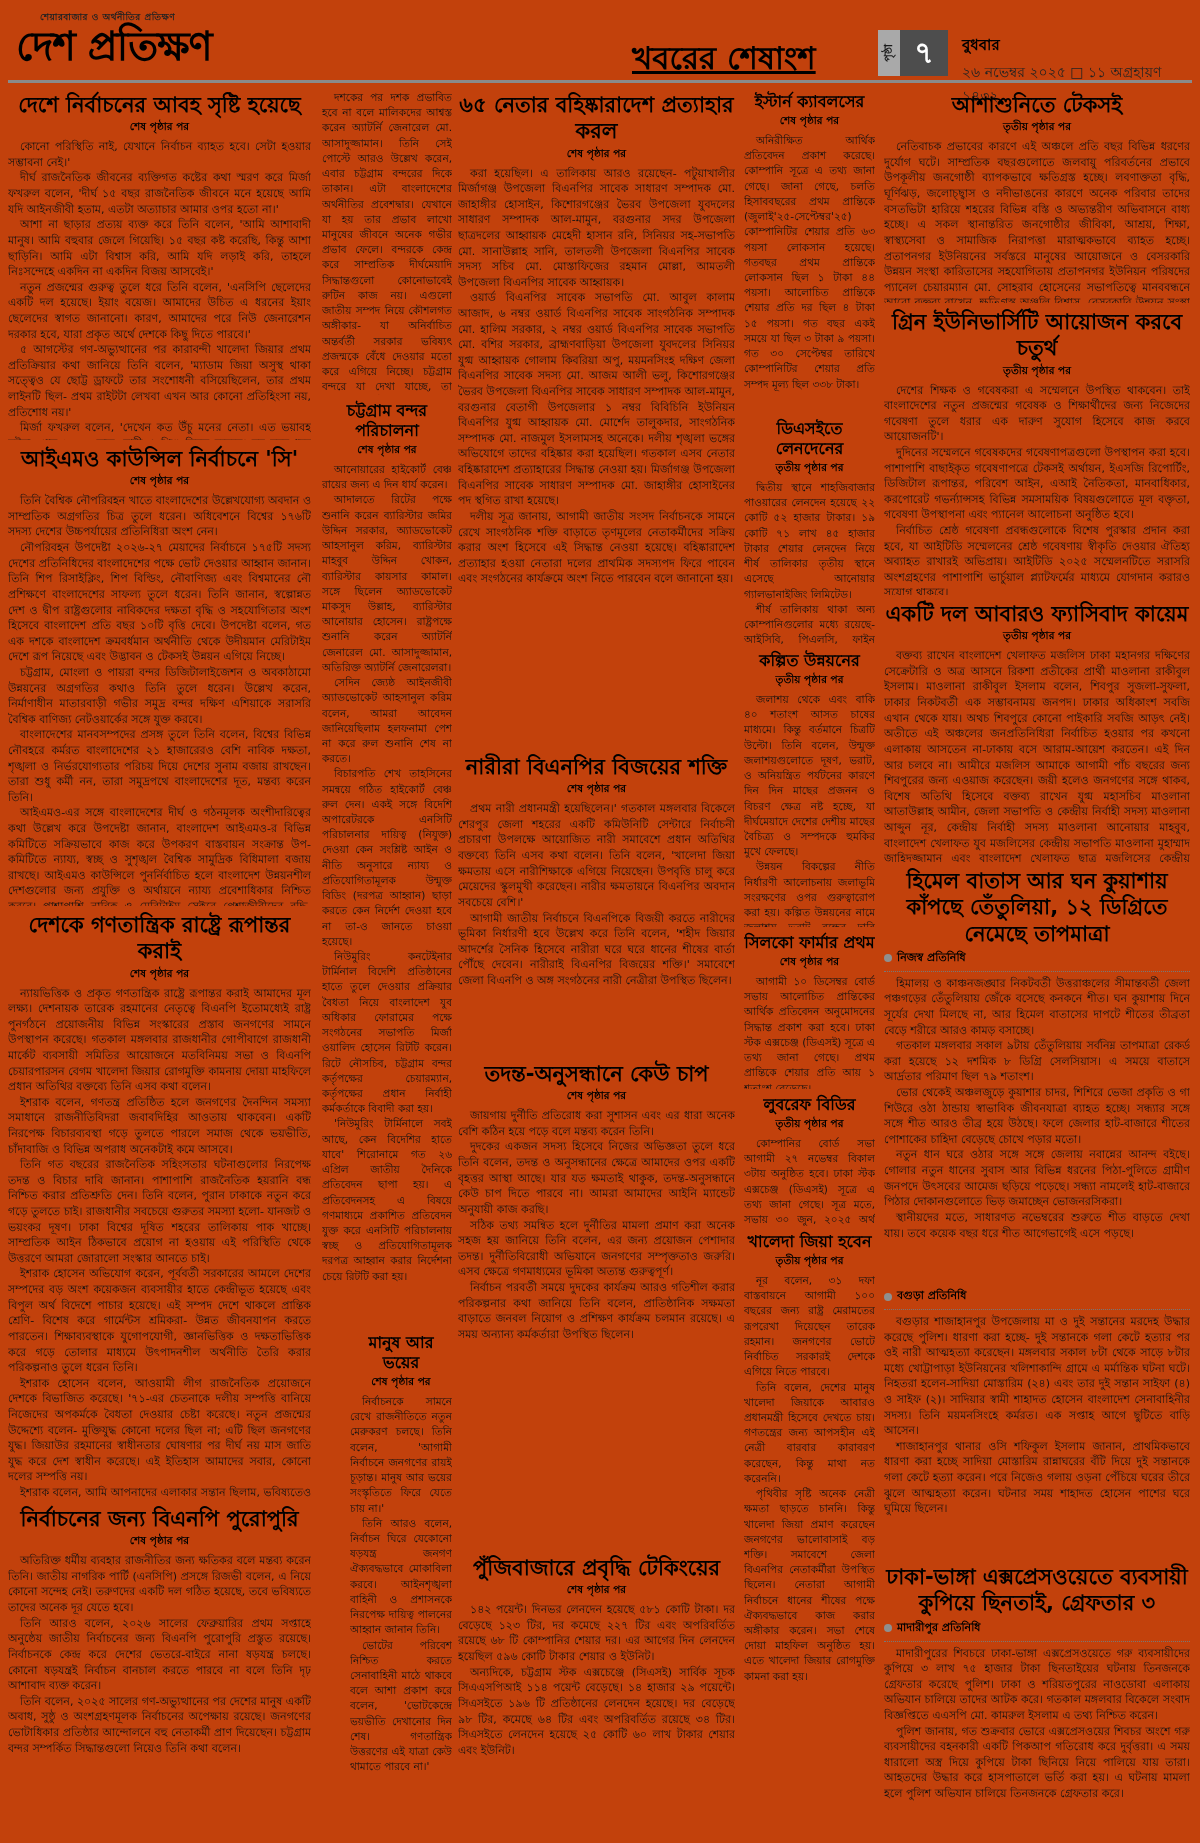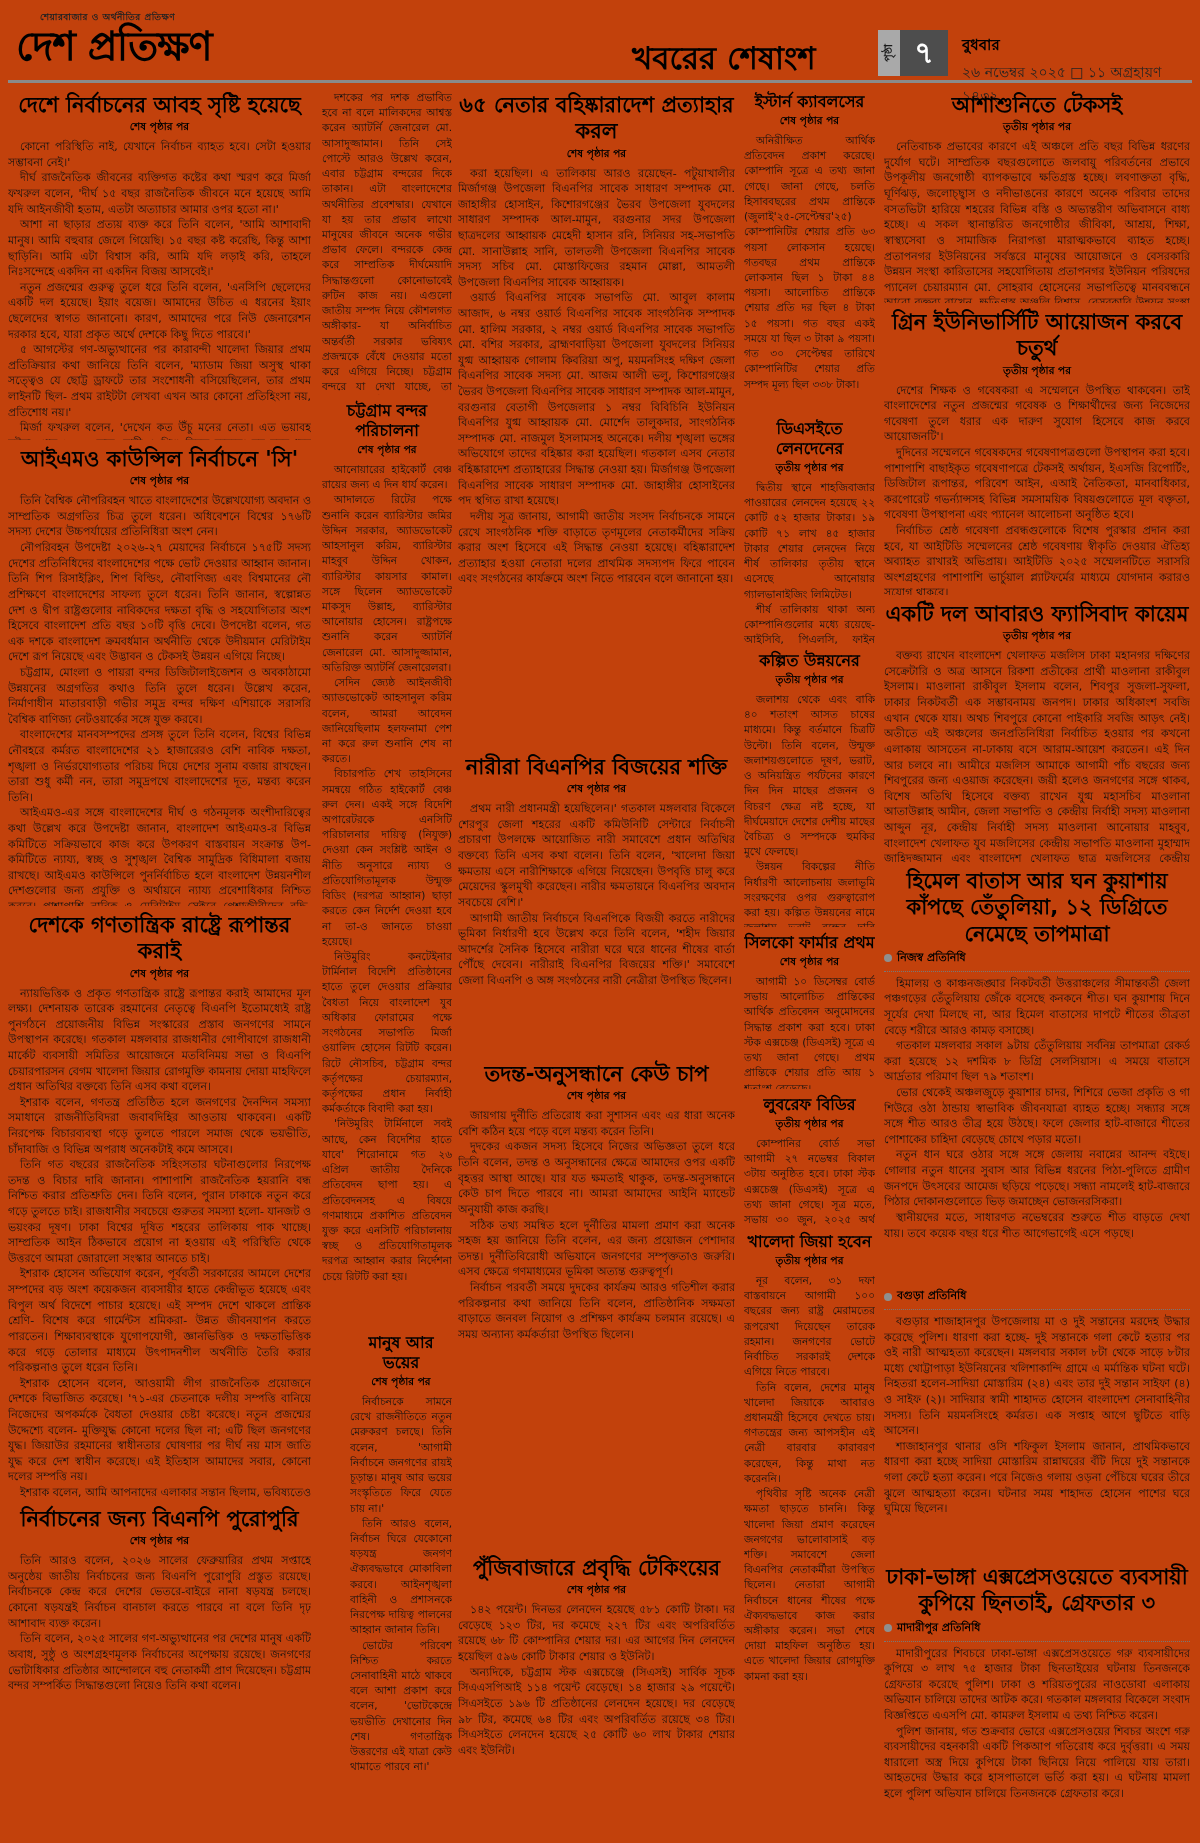--- a/index.html
+++ b/index.html
@@ -4,21 +4,21 @@
 <style>
   html,body{margin:0;padding:0;background:#e8e8e8;}
   #page{position:relative;width:1200px;height:1843px;background:#c2410c;margin:0 auto;
         font-family:"DejaVu Sans",sans-serif;color:#111;overflow:hidden;}
   
   #header{position:absolute;left:0;top:0;width:1200px;height:82px;}
   #header-rule{position:absolute;left:8px;top:80px;width:1184px;height:3px;background:#8a8a8a;}
   #logo-wrap{position:absolute;left:16px;top:10px;}
   #logo-tagline{font-size:9px;font-weight:bold;letter-spacing:.5px;margin-left:24px;color:#222;}
   #logo-title{font-size:40px;font-weight:bold;line-height:1.05;color:#000;letter-spacing:-1px;}
-  #section-title{position:absolute;left:632px;top:34px;font-size:31px;font-weight:bold;color:#000;}
+  #section-title{position:absolute;left:632px;top:34px;font-size:31px;font-weight:bold;color:#000;text-decoration:underline;}
   #page-tab{position:absolute;left:878px;top:30px;width:22px;height:46px;background:#a9a9a9;
             display:flex;align-items:center;justify-content:center;}
   #page-label{writing-mode:vertical-rl;transform:rotate(180deg);font-size:11px;font-weight:bold;color:#1a1a1a;}
   #page-number-box{position:absolute;left:900px;top:30px;width:48px;height:46px;background:#4d4d4d;
                    display:flex;align-items:center;justify-content:center;}
   #page-number{color:#fff;font-size:30px;font-weight:bold;line-height:1;}
   #date-block{position:absolute;left:962px;top:33px;}
   #weekday{font-size:15px;font-weight:bold;color:#000;}
   #date-line{font-size:14px;color:#222;margin-top:3px;}
   
@@ -89,20 +89,21 @@
           <p>ন্যায়ভিত্তিক ও প্রকৃত গণতান্ত্রিক রাষ্ট্রে রূপান্তর করাই আমাদের মূল লক্ষ্য। দেশনায়ক তারেক রহমানের নেতৃত্বে বিএনপি ইতোমধ্যেই রাষ্ট্র পুনর্গঠনে প্রয়োজনীয় বিভিন্ন সংস্কারের প্রস্তাব জনগণের সামনে উপস্থাপন করেছে। গতকাল মঙ্গলবার রাজধানীর গোপীবাগে রাজধানী মার্কেট ব্যবসায়ী সমিতির আয়োজনে মতবিনিময় সভা ও বিএনপি চেয়ারপারসন বেগম খালেদা জিয়ার রোগমুক্তি কামনায় দোয়া মাহফিলে প্রধান অতিথির বক্তব্যে তিনি এসব কথা বলেন।</p>
           <p>ইশরাক বলেন, গণতন্ত্র প্রতিষ্ঠিত হলে জনগণের দৈনন্দিন সমস্যা সমাধানে রাজনীতিবিদরা জবাবদিহির আওতায় থাকবেন। একটি নিরপেক্ষ বিচারব্যবস্থা গড়ে তুলতে পারলে সমাজ থেকে ভয়ভীতি, চাঁদাবাজি ও বিভিন্ন অপরাধ অনেকটাই কমে আসবে।</p>
           <p>তিনি গত বছরের রাজনৈতিক সহিংসতার ঘটনাগুলোর নিরপেক্ষ তদন্ত ও বিচার দাবি জানান। পাশাপাশি রাজনৈতিক হয়রানি বন্ধ নিশ্চিত করার প্রতিশ্রুতি দেন। তিনি বলেন, পুরান ঢাকাকে নতুন করে গড়ে তুলতে চাই। রাজধানীর সবচেয়ে গুরুতর সমস্যা হলো- যানজট ও ভয়ংকর দূষণ। ঢাকা বিশ্বের দূষিত শহরের তালিকায় পাক খাচ্ছে। সাম্প্রতিক আইন ঠিকভাবে প্রয়োগ না হওয়ায় এই পরিস্থিতি থেকে উত্তরণে আমরা জোরালো সংস্কার আনতে চাই।</p>
           <p>ইশরাক হোসেন অভিযোগ করেন, পূর্ববর্তী সরকারের আমলে দেশের সম্পদের বড় অংশ কয়েকজন ব্যবসায়ীর হাতে কেন্দ্রীভূত হয়েছে এবং বিপুল অর্থ বিদেশে পাচার হয়েছে। এই সম্পদ দেশে থাকলে প্রান্তিক শ্রেণি- বিশেষ করে গার্মেন্টস শ্রমিকরা- উন্নত জীবনযাপন করতে পারতেন। শিক্ষাব্যবস্থাকে যুগোপযোগী, জ্ঞানভিত্তিক ও দক্ষতাভিত্তিক করে গড়ে তোলার মাধ্যমে উৎপাদনশীল অর্থনীতি তৈরি করার পরিকল্পনাও তুলে ধরেন তিনি।</p>
           <p>ইশরাক হোসেন বলেন, আওয়ামী লীগ রাজনৈতিক প্রয়োজনে দেশকে বিভাজিত করেছে। '৭১-এর চেতনাকে দলীয় সম্পত্তি বানিয়ে নিজেদের অপকর্মকে বৈধতা দেওয়ার চেষ্টা করেছে। নতুন প্রজন্মের উদ্দেশ্যে বলেন- মুক্তিযুদ্ধ কোনো দলের ছিল না; এটি ছিল জনগণের যুদ্ধ। জিয়াউর রহমানের স্বাধীনতার ঘোষণার পর দীর্ঘ নয় মাস জাতি যুদ্ধ করে দেশ স্বাধীন করেছে। এই ইতিহাস আমাদের সবার, কোনো দলের সম্পত্তি নয়।</p>
           <p>ইশরাক বলেন, আমি আপনাদের এলাকার সন্তান ছিলাম, ভবিষ্যতেও অন্যায়-অবিচারের বিরুদ্ধে দৃঢ় প্রতিষ্ঠায় লড়ে যাব- প্রয়োজনে জীবন দিয়ে হলেও। সভায় উপস্থিত ছিলেন বিএনপির কেন্দ্রীয় কমিটির উন্নয়নবিষয়ক সহসম্পাদক অর্পনা রায় দাস, ঢাকা মহানগর ওয়ারি থানার যুগ্ম আহ্বায়ক সাব্বির আহমেদ আরিফ, মালিক সমিতির সভাপতি বিপ্লব, সুভাষসহ প্রমুখ।</p>
         </section>
         <section class="story" style="height: 340px;">
           <h2 class="hl-lg">নির্বাচনের জন্য বিএনপি পুরোপুরি</h2>
           <div class="continued">শেষ পৃষ্ঠার পর</div>
+          <p>অতিরিক্ত ধর্মীয় ব্যবহার রাজনীতির জন্য ক্ষতিকর বলে মন্তব্য করেন তিনি। জাতীয় নাগরিক পার্টি (এনসিপি) প্রসঙ্গে রিজভী বলেন, এ নিয়ে কোনো সন্দেহ নেই। তরুণদের একটি দল গঠিত হয়েছে, তবে ভবিষ্যতে তাদের অনেক দূর যেতে হবে।</p>
           <p>তিনি আরও বলেন, ২০২৬ সালের ফেব্রুয়ারির প্রথম সপ্তাহে অনুষ্ঠেয় জাতীয় নির্বাচনের জন্য বিএনপি পুরোপুরি প্রস্তুত রয়েছে। নির্বাচনকে কেন্দ্র করে দেশের ভেতরে-বাইরে নানা ষড়যন্ত্র চলছে। কোনো ষড়যন্ত্রই নির্বাচন বানচাল করতে পারবে না বলে তিনি দৃঢ় আশাবাদ ব্যক্ত করেন।</p>
           <p>তিনি বলেন, ২০২৫ সালের গণ-অভ্যুত্থানের পর দেশের মানুষ একটি অবাধ, সুষ্ঠু ও অংশগ্রহণমূলক নির্বাচনের অপেক্ষায় রয়েছে। জনগণের ভোটাধিকার প্রতিষ্ঠার আন্দোলনে বহু নেতাকর্মী প্রাণ দিয়েছেন। চট্টগ্রাম বন্দর সম্পর্কিত সিদ্ধান্তগুলো নিয়েও তিনি কথা বলেন।</p>
         </section>
       </div>
       <div class="col col-1 narrow">
         <section class="story" style="height: 305px;">
           <p>দশকের পর দশক প্রভাবিত হবে না বলে মালিকদের আশ্বস্ত করেন অ্যাটর্নি জেনারেল মো. আসাদুজ্জামান। তিনি সেই পোস্টে আরও উল্লেখ করেন, এবার চট্টগ্রাম বন্দরের দিকে তাকান। এটা বাংলাদেশের অর্থনীতির প্রবেশদ্বার। যেখানে যা হয় তার প্রভাব লাখো মানুষের জীবনে অনেক গভীর প্রভাব ফেলে। বন্দরকে কেন্দ্র করে সাম্প্রতিক দীর্ঘমেয়াদি সিদ্ধান্তগুলো কোনোভাবেই রুটিন কাজ নয়। এগুলো জাতীয় সম্পদ নিয়ে কৌশলগত অঙ্গীকার- যা অনির্বাচিত অন্তর্বর্তী সরকার ভবিষ্যৎ প্রজন্মকে বেঁধে দেওয়ার মতো করে এগিয়ে নিচ্ছে। চট্টগ্রাম বন্দরে যা দেখা যাচ্ছে, তা এলডিসি উত্তরণ হওয়ার প্রক্রিয়ারই অংশ। কৌশলগত বিকল্পগুলো নিয়ে জনআলোচনাকে ঝামেলা মনে করা হচ্ছে। যুক্তিসঙ্গত প্রশ্নগুলো 'অনিবার্যতা'র কথা বলে কাটিয়ে দেওয়া হচ্ছে।</p>
         </section>
         <section class="story" style="height: 928px;">
           <h2 class="hl-sm">চট্টগ্রাম বন্দর পরিচালনা</h2>

